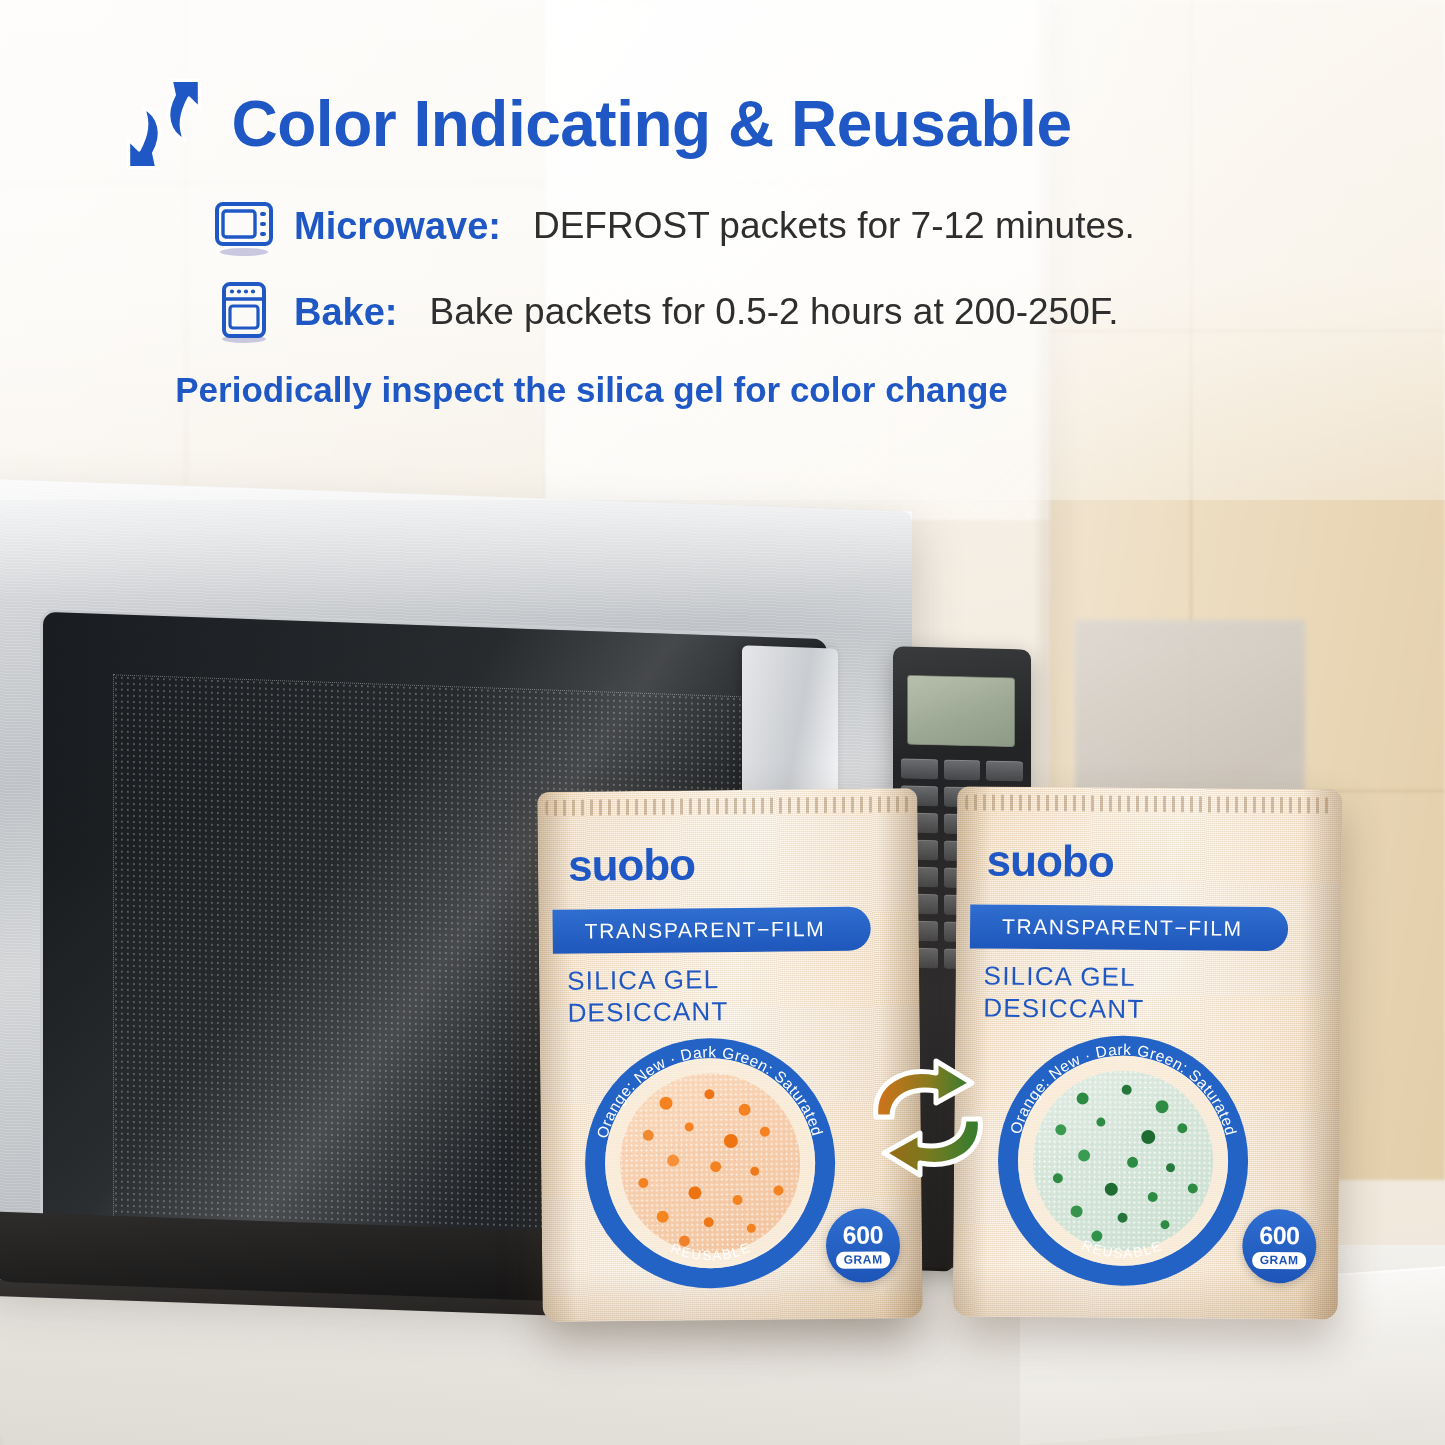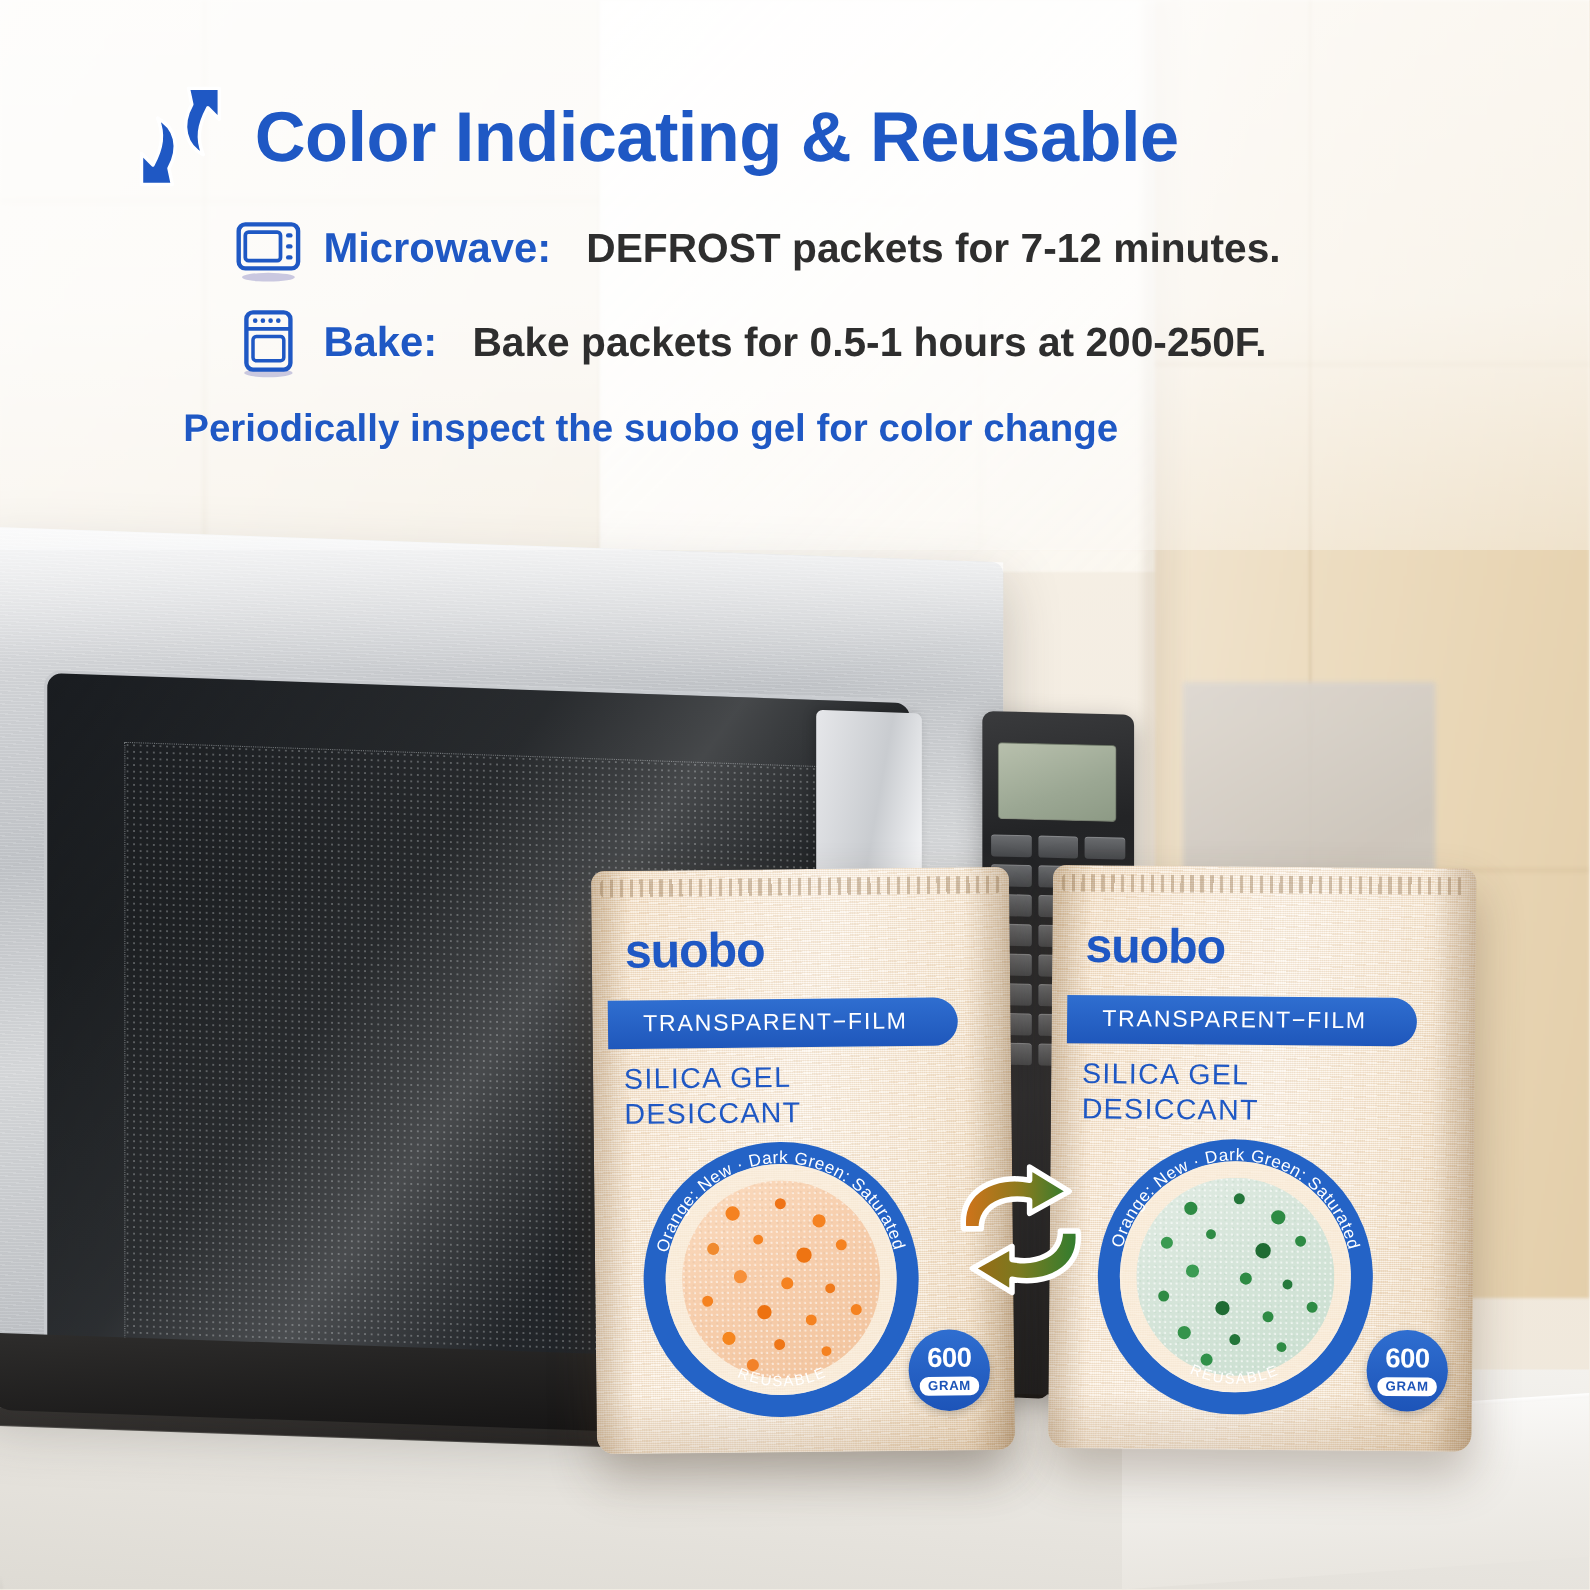--- a/index.html
+++ b/index.html
@@ -224,21 +224,21 @@
     padding-left: 212px; margin-top: 18px;
   }
   .inst-line.oven { margin-top: 22px; }
   .inst-icon { width: 64px; height: 64px; flex: 0 0 auto; }
   .inst-label {
     font-size: 38px; font-weight: 700; color: #1f58c4;
     text-shadow: 0 1px 0 rgba(255,255,255,.8);
     text-align: center;
   }
   .inst-body {
-    font-size: 37px; font-weight: 700; color: #2e2e2e;
+    font-size: 37px; font-weight: 400; color: #2e2e2e;
     margin-left: 14px;
   }
   .sub-note {
     text-align: center; margin-top: 26px;
     font-size: 35px; font-weight: 700; color: #1f58c4;
     text-shadow: 0 1px 0 rgba(255,255,255,.85);
   }
 
   
   .bag {
@@ -466,24 +466,24 @@
         <ellipse cx="32" cy="59" rx="22" ry="4" fill="#bdbcda" opacity=".8"></ellipse>
         <rect x="12" y="4" width="40" height="52" rx="6" ry="6" fill="none" stroke="#1f58c4" stroke-width="4"></rect>
         <line x1="12" y1="19" x2="52" y2="19" stroke="#1f58c4" stroke-width="3.4"></line>
         <circle cx="20" cy="11.5" r="2.1" fill="#1f58c4"></circle>
         <circle cx="27" cy="11.5" r="2.1" fill="#1f58c4"></circle>
         <circle cx="34" cy="11.5" r="2.1" fill="#1f58c4"></circle>
         <circle cx="41" cy="11.5" r="2.1" fill="#1f58c4"></circle>
         <rect x="18" y="26" width="28" height="22" rx="3" ry="3" fill="none" stroke="#1f58c4" stroke-width="3.2"></rect>
       </svg>
       <div class="inst-label">Bake:</div>
-      <div class="inst-body">Bake packets for 0.5-1 hours at 200-250F.</div>
-    </div>
-
-    <div class="sub-note">Periodically inspect the suobo gel for color change</div>
+      <div class="inst-body">Bake packets for 0.5-2 hours at 200-250F.</div>
+    </div>
+
+    <div class="sub-note">Periodically inspect the silica gel for color change</div>
   </div>
 
   <div class="bag bag-left">
     <div class="bag-seal"></div>
     <div class="bag-shade-l"></div>
     <div class="bag-shade-r"></div>
     <div class="bag-bottom-fold"></div>
 
     <div class="bag-inner">
       <div class="brand">suobo</div>

